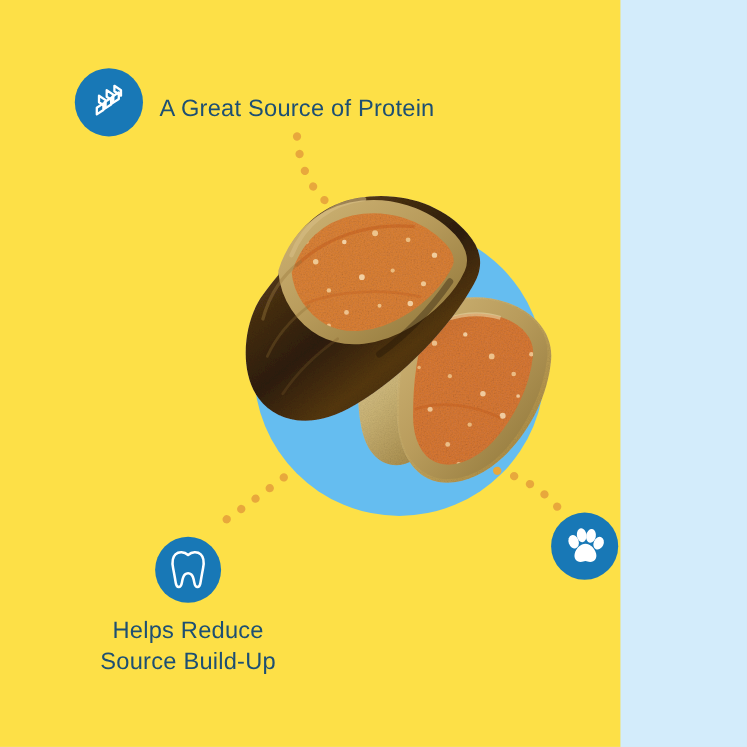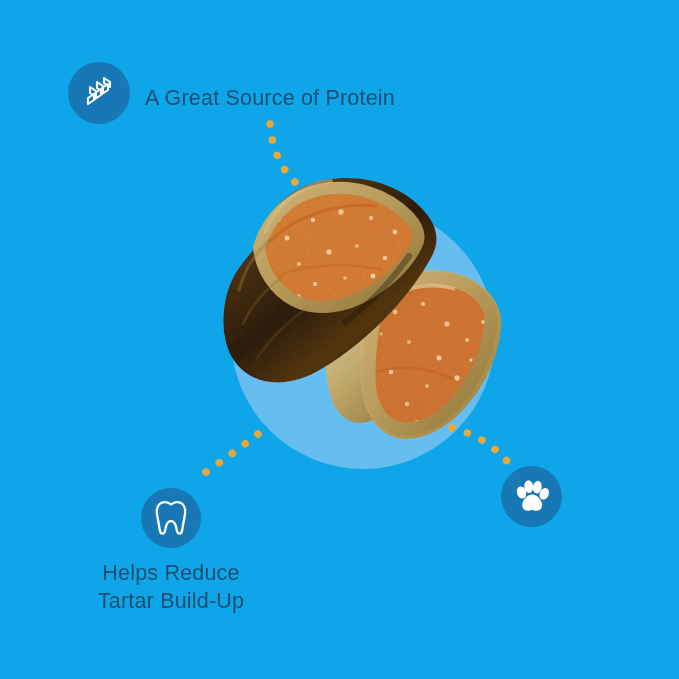--- a/index.html
+++ b/index.html
@@ -5,23 +5,23 @@
   html, body {
     margin: 0;
     padding: 0;
     background: #d3ecfb;
   }
   body {
     font-family: "Liberation Sans", sans-serif;
   }
   #infographic {
     position: relative;
-    width: 679px;
+    width: 564px;
     height: 679px;
-    background: #0ea5e9;
+    background: #fde047;
     overflow: hidden;
   }
 
   
   .backdrop-circle {
     position: absolute;
     left: 231px;
     top: 205px;
     width: 264px;
     height: 264px;
@@ -281,21 +281,21 @@
       <path d="M17,5.5 C13.5,2.5 8.5,2.2 5.5,5 C2.6,7.7 2.4,12.6 3.4,17.5
                C4.3,22 5,26.5 5.8,31 C6.2,33.4 7.3,34.8 8.8,34.6
                C10.3,34.4 11,32.8 11.4,30.4 C11.9,27.4 12.6,24.6 14.1,23.3
                C15.1,22.4 16,22.2 17,22.2 C18,22.2 18.9,22.4 19.9,23.3
                C21.4,24.6 22.1,27.4 22.6,30.4 C23,32.8 23.7,34.4 25.2,34.6
                C26.7,34.8 27.8,33.4 28.2,31 C29,26.5 29.7,22 30.6,17.5
                C31.6,12.6 31.4,7.7 28.5,5 C25.5,2.2 20.5,2.5 17,5.5 Z" fill="none" stroke="#ffffff" stroke-width="2.3" stroke-linejoin="round"></path>
     </svg>
   </div>
   <div class="label label-tartar">Helps Reduce
-Tartar Build-Up</div>
+Source Build-Up</div>
 
   <div class="badge badge-paw">
     <svg width="38" height="36" viewBox="0 0 38 36">
       <g fill="#ffffff">
         <ellipse cx="8.5" cy="13.5" rx="4.6" ry="6.2" transform="rotate(-18 8.5 13.5)"></ellipse>
         <ellipse cx="15.8" cy="7.6" rx="4.4" ry="6.4" transform="rotate(-7 15.8 7.6)"></ellipse>
         <ellipse cx="24.3" cy="8.2" rx="4.4" ry="6.3" transform="rotate(10 24.3 8.2)"></ellipse>
         <ellipse cx="31.2" cy="14.8" rx="4.5" ry="6.0" transform="rotate(24 31.2 14.8)"></ellipse>
         <path d="M19.2,15.4 C23.4,15.4 27.6,19.4 28.9,24.1
                  C30.0,28.2 27.6,31.8 23.6,31.8 C21.6,31.8 20.6,31.0 19.2,31.0

